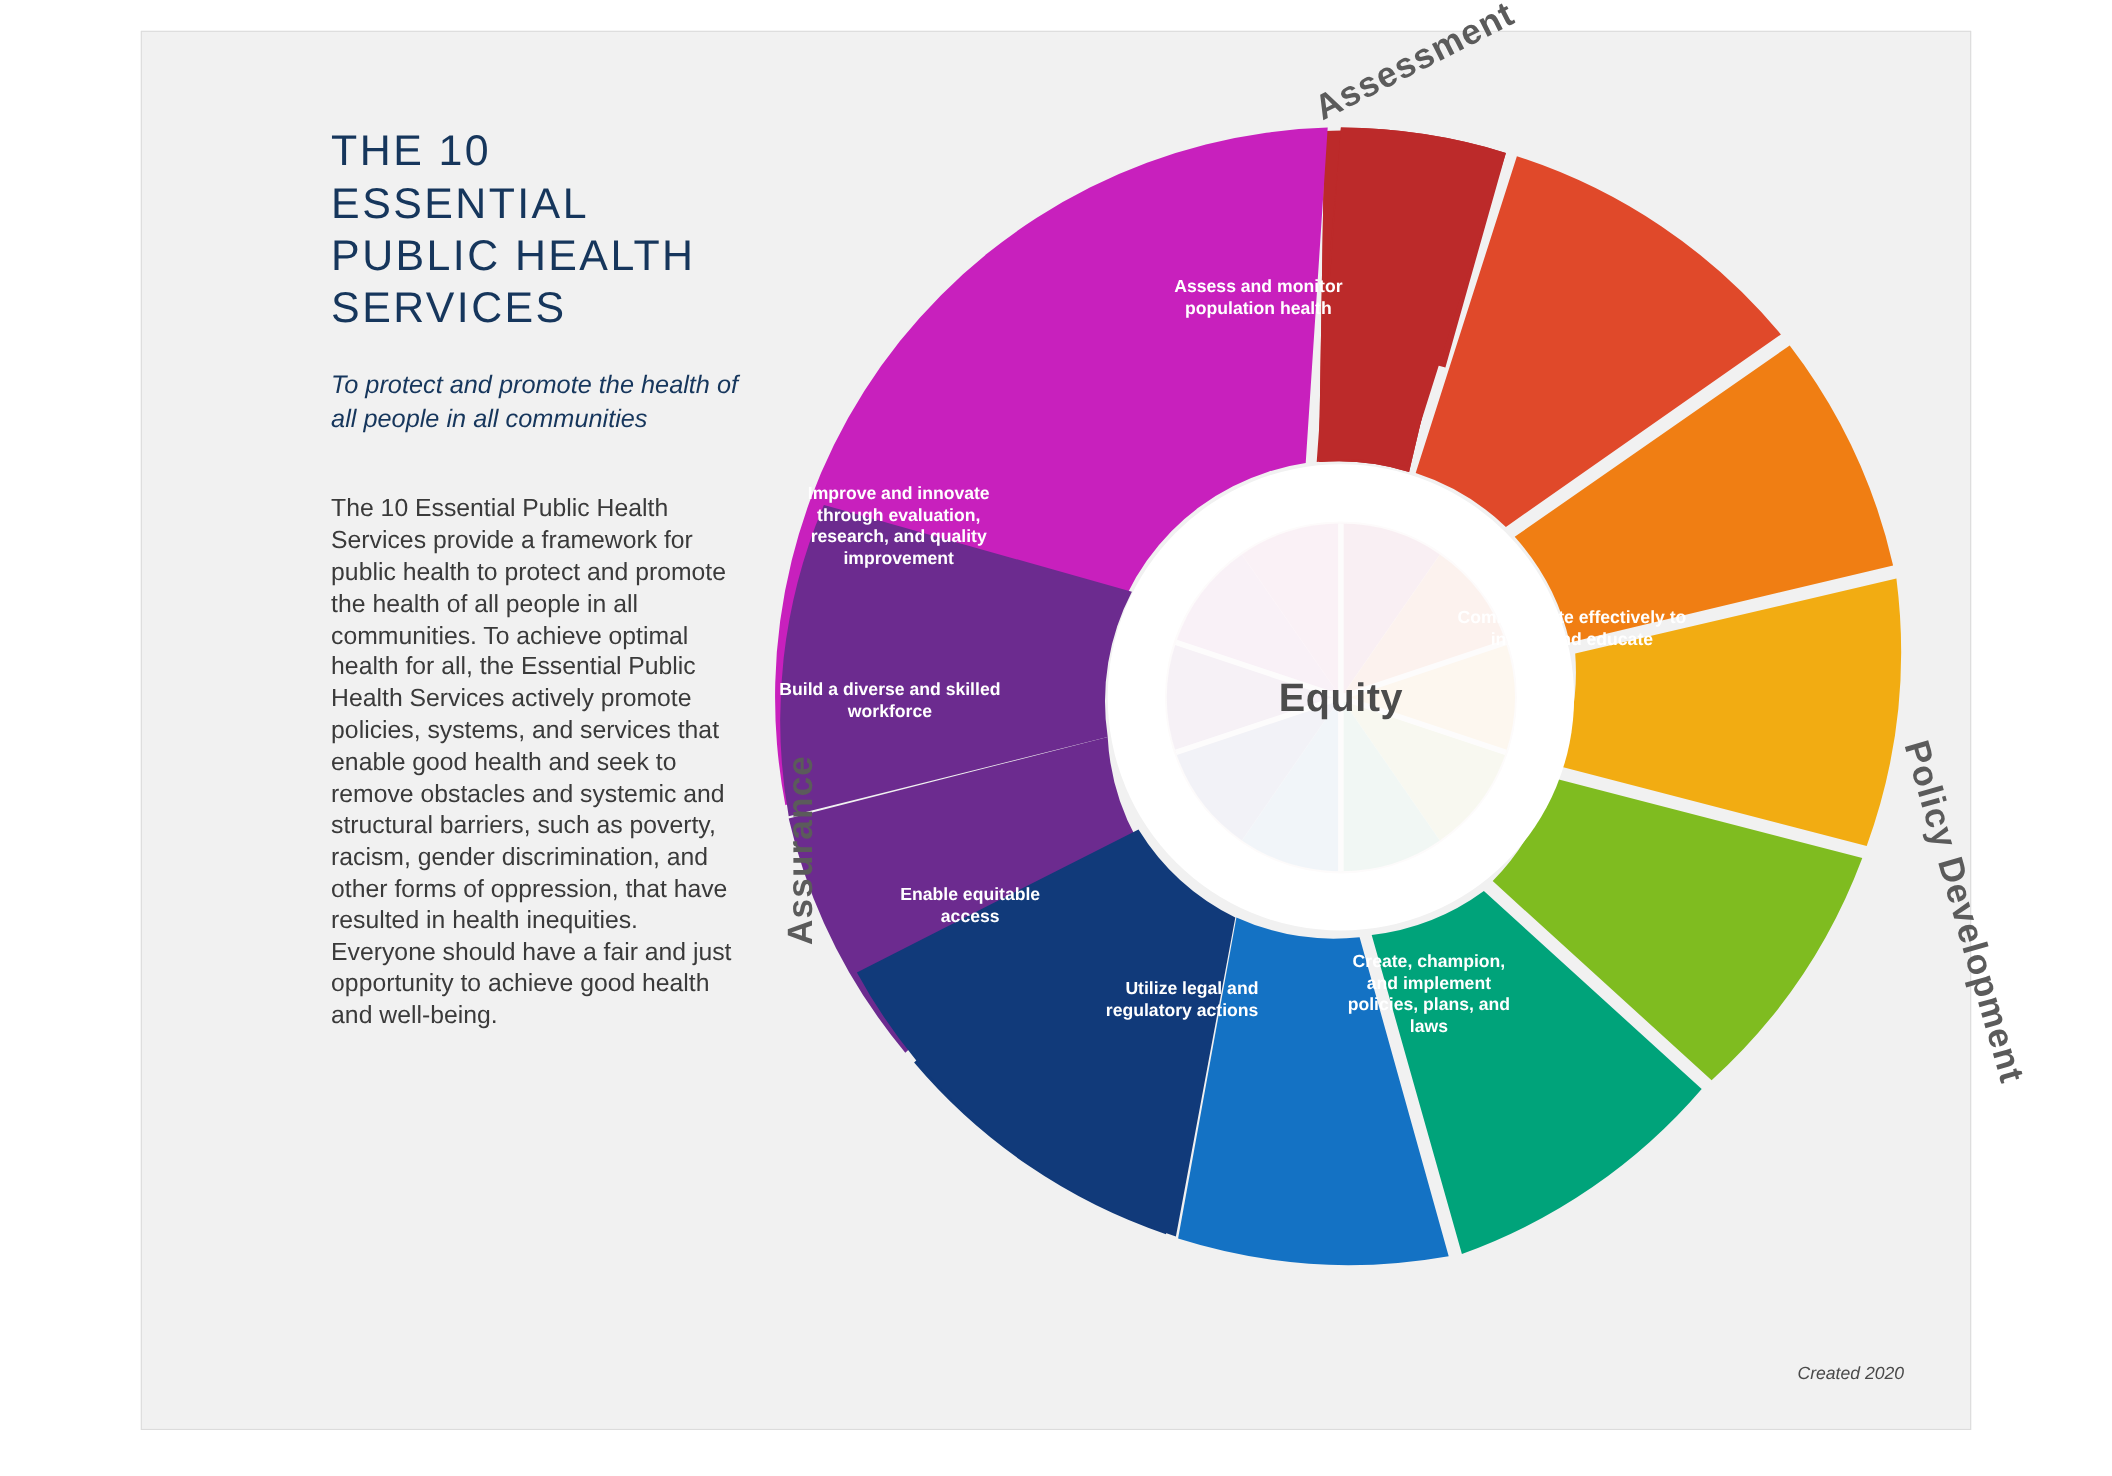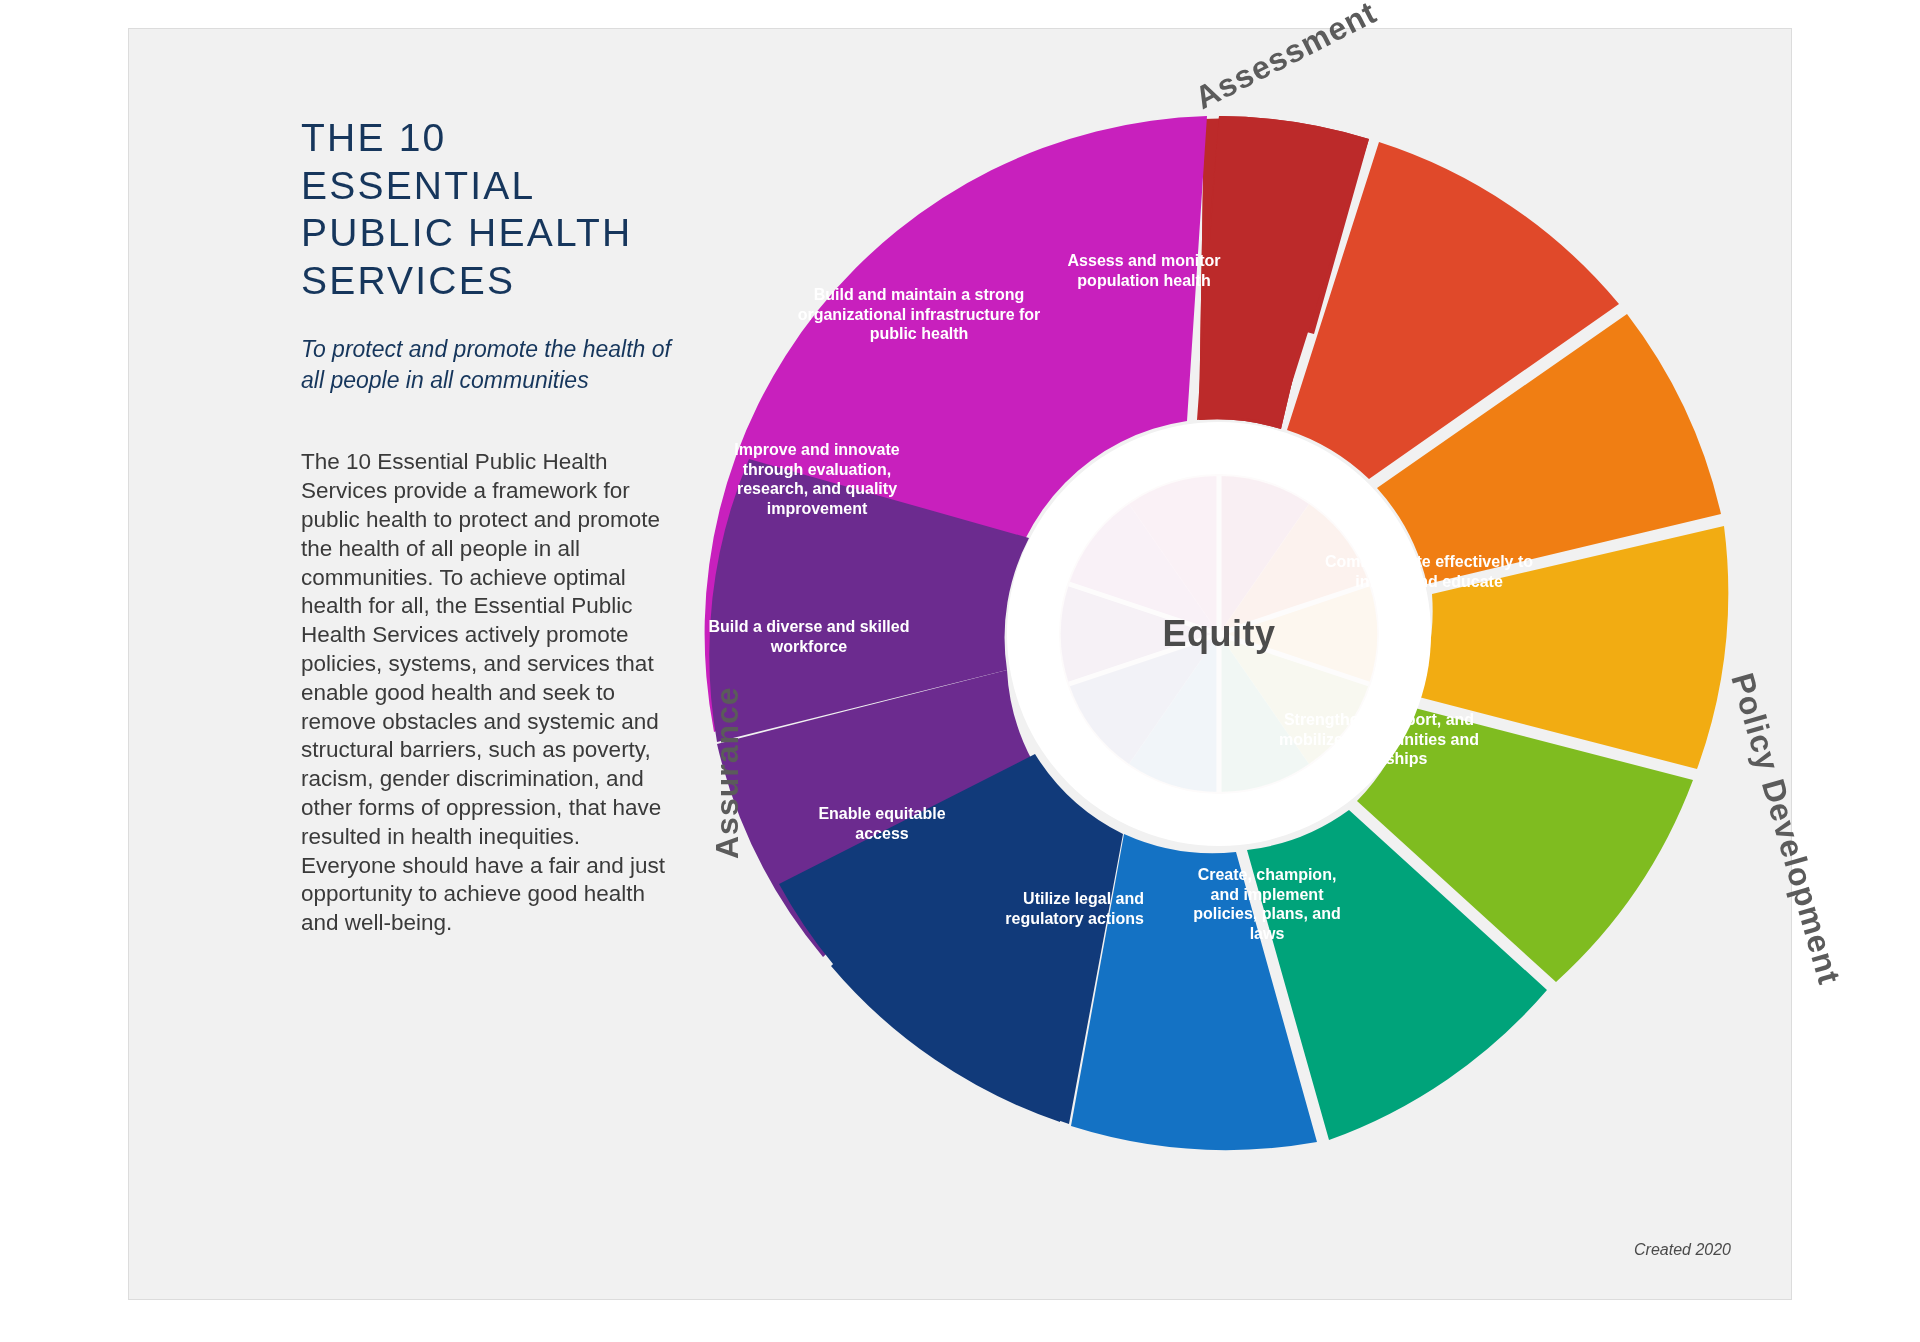--- a/index.html
+++ b/index.html
@@ -208,33 +208,31 @@
       </g>
     </svg>
 
     <div class="equity-label" style="left:550px; top:585px;">Equity</div>
 
     <div class="seg-label narrow" style="left:475px; top:222px;">Assess and monitor population health</div>
 
 
     <div class="seg-label" style="left:760px; top:523px;">Communicate effectively to inform and educate</div>
 
-    <div class="seg-label wide" style="left:710px; top:690px;">Strengthen, support, and mobilize communities and partnerships</div>
-
-    <div class="seg-label narrow" style="left:598px; top:855px;">Create, champion, and implement policies, plans, and laws</div>
+
+    <div class="seg-label narrow" style="left:630px; top:855px;">Create, champion, and implement policies, plans, and laws</div>
 
     <div class="seg-label narrow" style="left:390px; top:860px;text-align:right;">Utilize legal and regulatory actions</div>
 
     <div class="seg-label narrow" style="left:213px; top:775px;">Enable equitable access</div>
 
     <div class="seg-label" style="left:140px; top:588px;">Build a diverse and skilled workforce</div>
 
     <div class="seg-label" style="left:148px; top:430px;">Improve and innovate through evaluation, research, and quality improvement</div>
 
-    <div class="seg-label wide" style="left:250px; top:265px;">Build and maintain a strong organizational infrastructure for public health</div>
   </div>
 
   <div class="ring-label" id="ring-assessment">Assessment</div>
   <div class="ring-label" id="ring-policy">Policy Development</div>
   <div class="ring-label" id="ring-assurance">Assurance</div>
 
   <div class="created">Created 2020</div>
 </div>
 
 </body></html>

